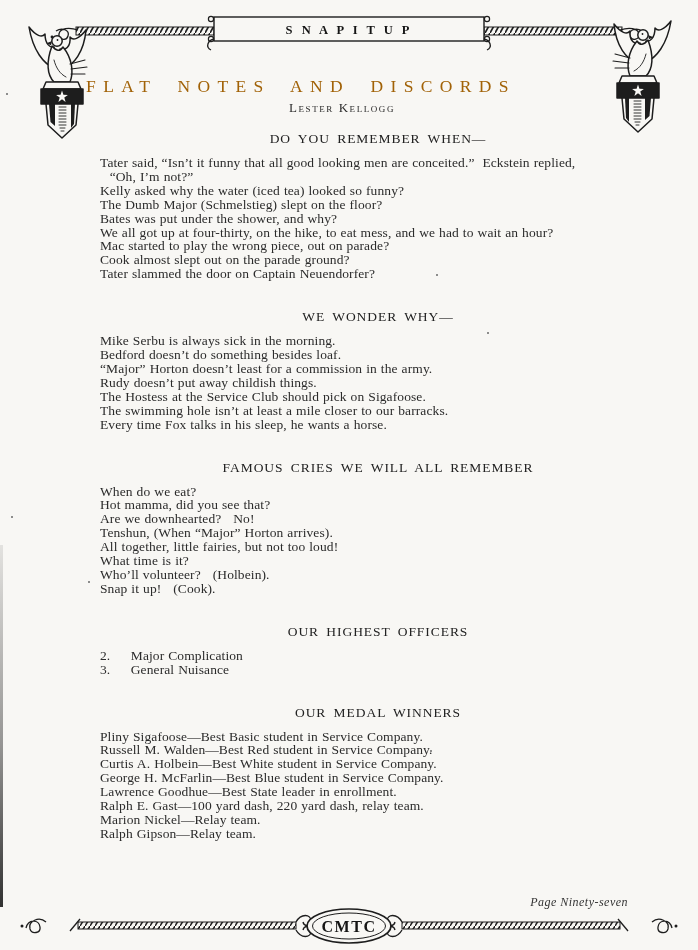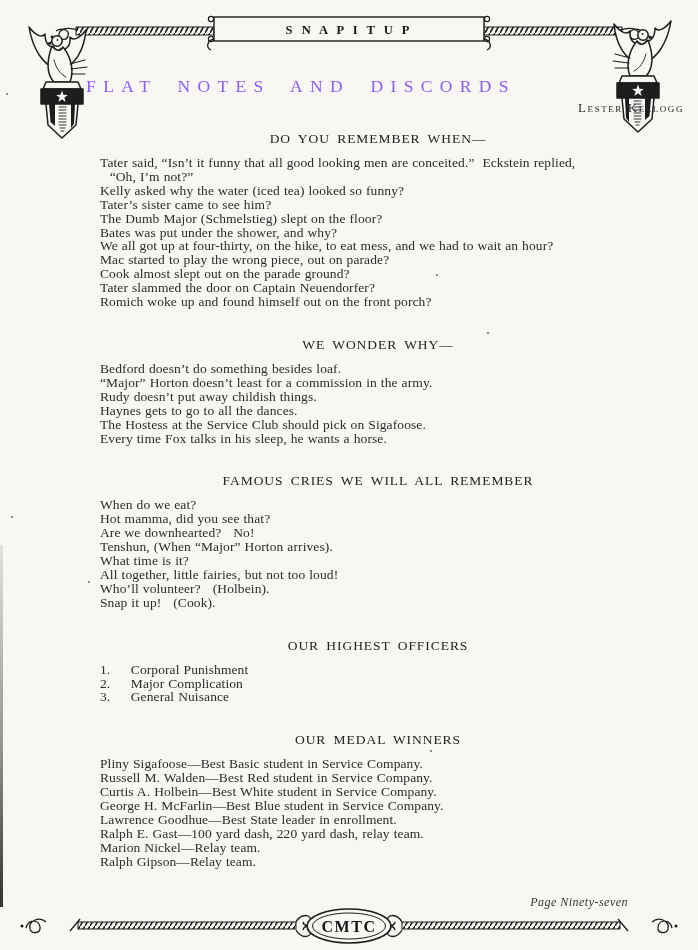--- a/index.html
+++ b/index.html
@@ -8,24 +8,24 @@
     background:#f8f7f4; overflow:hidden;
     font-family:"Liberation Serif", serif; color:#262626;
   }
   .banner-svg { position:absolute; left:0; top:6px; }
   .eagle { position:absolute; }
   .eagle.left  { left:16px;  top:20px; }
   .eagle.right { left:584px; top:14px; }
   .page-title {
     position:absolute; top:76px; left:0; width:602px; text-align:center;
     font-size:17.5px; font-weight:normal; letter-spacing:0.42em; word-spacing:0.5em;
-    color:#8b5cf6; margin:0;
+    color:#a16207; margin:0;
   }
   .byline {
-    position:absolute; top:100px; left:0; width:684px; text-align:right;
+    position:absolute; top:100px; left:0; width:684px; text-align:center;
     font-variant:small-caps; font-size:13px; letter-spacing:0.12em; color:#2a2a2a;
   }
   .content { position:absolute; left:100px; top:131px; width:556px; }
   .sec-heading {
     font-size:13.5px; font-weight:normal; text-align:center;
     letter-spacing:0.07em; word-spacing:0.22em; color:#222;
     margin:28px 0 9px 0;
   }
   section:first-child .sec-heading { margin-top:0; }
   .line {
@@ -115,58 +115,56 @@
 <h1 class="page-title">FLAT NOTES AND DISCORDS</h1>
 <div class="byline">Lester Kellogg</div>
 
 <div class="content">
   <section>
     <h2 class="sec-heading">DO YOU REMEMBER WHEN—</h2>
     <div class="sec-body">
         <p class="line">Tater said, “Isn’t it funny that all good looking men are conceited.”  Eckstein replied,</p>
         <p class="line">  “Oh, I’m not?”</p>
         <p class="line">Kelly asked why the water (iced tea) looked so funny?</p>
-        <p class="line">Tater’s sister came to see him?</p>
         <p class="line">The Dumb Major (Schmelstieg) slept on the floor?</p>
         <p class="line">Bates was put under the shower, and why?</p>
         <p class="line">We all got up at four-thirty, on the hike, to eat mess, and we had to wait an hour?</p>
         <p class="line">Mac started to play the wrong piece, out on parade?</p>
         <p class="line">Cook almost slept out on the parade ground?</p>
         <p class="line">Tater slammed the door on Captain Neuendorfer?</p>
-        <p class="line">Romich woke up and found himself out on the front porch?</p>
       </div>
   </section>
   <section>
     <h2 class="sec-heading">WE WONDER WHY—</h2>
     <div class="sec-body">
+        <p class="line">Mike Serbu is always sick in the morning.</p>
         <p class="line">Bedford doesn’t do something besides loaf.</p>
         <p class="line">“Major” Horton doesn’t least for a commission in the army.</p>
         <p class="line">Rudy doesn’t put away childish things.</p>
-        <p class="line">Haynes gets to go to all the dances.</p>
         <p class="line">The Hostess at the Service Club should pick on Sigafoose.</p>
+        <p class="line">The swimming hole isn’t at least a mile closer to our barracks.</p>
         <p class="line">Every time Fox talks in his sleep, he wants a horse.</p>
       </div>
   </section>
   <section>
     <h2 class="sec-heading">FAMOUS CRIES WE WILL ALL REMEMBER</h2>
     <div class="sec-body">
         <p class="line">When do we eat?</p>
         <p class="line">Hot mamma, did you see that?</p>
         <p class="line">Are we downhearted?   No!</p>
         <p class="line">Tenshun, (When “Major” Horton arrives).</p>
+        <p class="line">All together, little fairies, but not too loud!</p>
         <p class="line">What time is it?</p>
-        <p class="line">All together, little fairies, but not too loud!</p>
         <p class="line">Who’ll volunteer?   (Holbein).</p>
         <p class="line">Snap it up!   (Cook).</p>
       </div>
   </section>
   <section>
     <h2 class="sec-heading">OUR HIGHEST OFFICERS</h2>
     <div class="sec-body">
-        <p class="line">1.  Corporal Punishment</p>
         <p class="line">2.  Major Complication</p>
         <p class="line">3.  General Nuisance</p>
       </div>
   </section>
   <section>
     <h2 class="sec-heading">OUR MEDAL WINNERS</h2>
     <div class="sec-body">
         <p class="line">Pliny Sigafoose—Best Basic student in Service Company.</p>
         <p class="line">Russell M. Walden—Best Red student in Service Company.</p>
         <p class="line">Curtis A. Holbein—Best White student in Service Company.</p>

